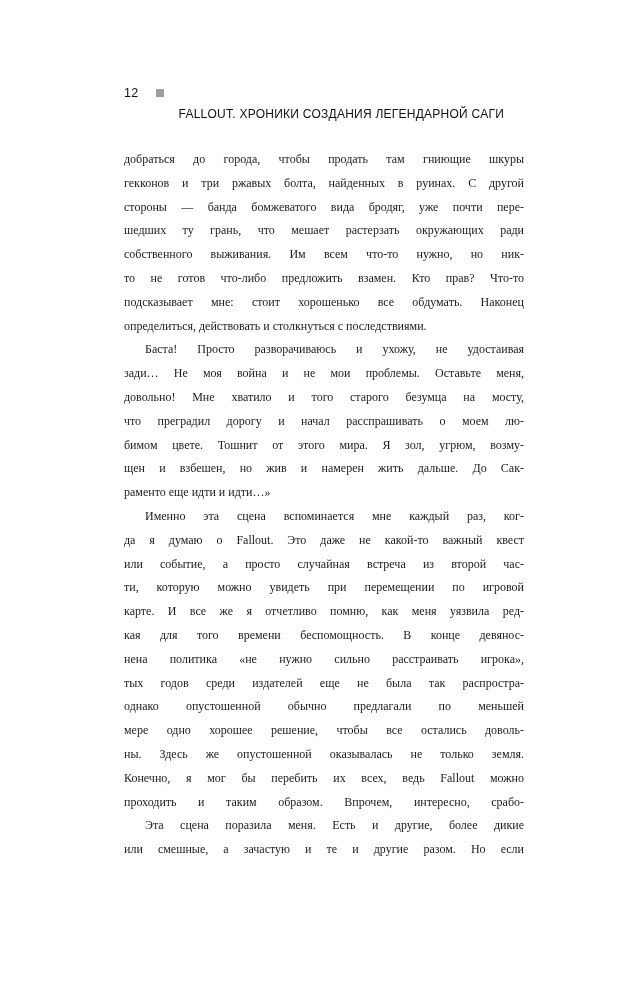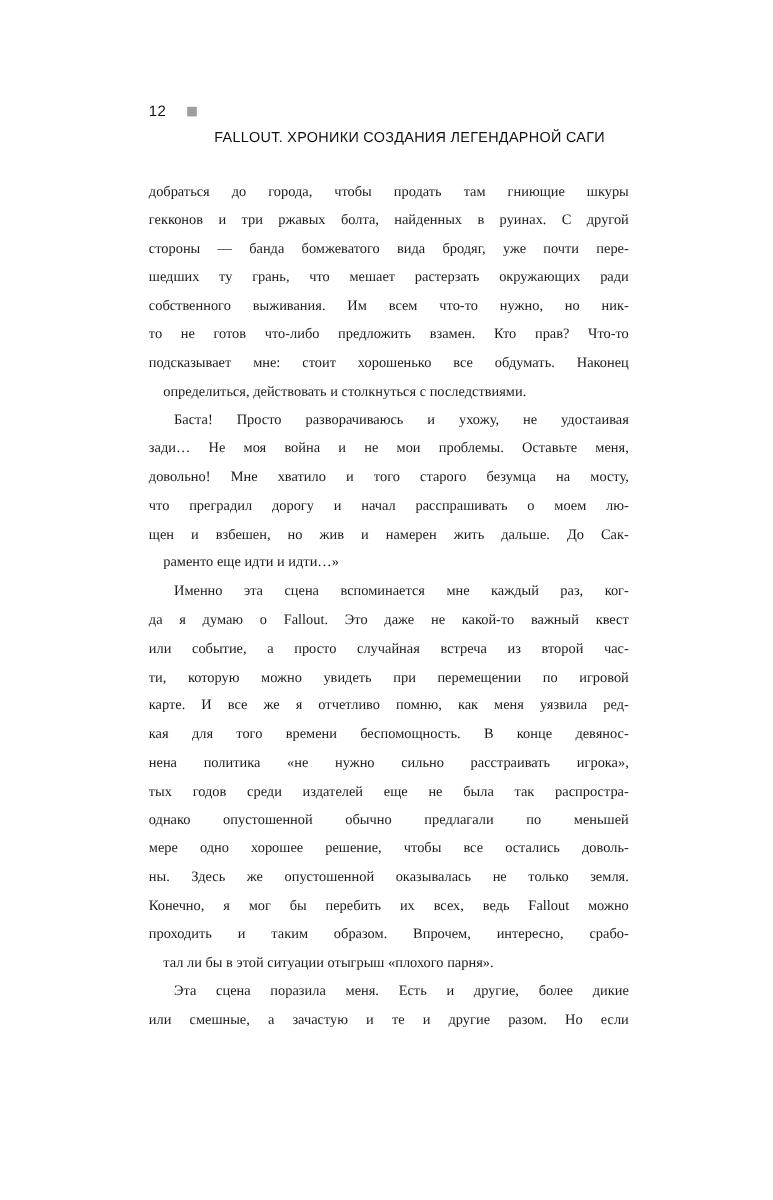--- a/index.html
+++ b/index.html
@@ -57,21 +57,20 @@
     color: var(--c-text);
   }
   .line {
     text-align: justify;
     text-align-last: justify;
     white-space: normal;
   }
   .line.noj {
     text-align: left;
     text-align-last: left;
-    margin-left: 12px;
   }
   .line.indent {
     text-indent: 21px;
   }
 </style>
 </head>
 <body>
 
 <div class="page">
   <div class="running-head">
@@ -85,32 +84,32 @@
       <div class="line">стороны — банда бомжеватого вида бродяг, уже почти пере-</div>
       <div class="line">шедших ту грань, что мешает растерзать окружающих ради</div>
       <div class="line">собственного выживания. Им всем что-то нужно, но ник-</div>
       <div class="line">то не готов что-либо предложить взамен. Кто прав? Что-то</div>
       <div class="line">подсказывает мне: стоит хорошенько все обдумать. Наконец</div>
       <div class="line noj">определиться, действовать и столкнуться с последствиями.</div>
       <div class="line indent">Баста! Просто разворачиваюсь и ухожу, не удостаивая</div>
       <div class="line">зади… Не моя война и не мои проблемы. Оставьте меня,</div>
       <div class="line">довольно! Мне хватило и того старого безумца на мосту,</div>
       <div class="line">что преградил дорогу и начал расспрашивать о моем лю-</div>
+      <div class="line">бимом цвете. Тошнит от этого мира. Я зол, угрюм, возму-</div>
       <div class="line">щен и взбешен, но жив и намерен жить дальше. До Сак-</div>
       <div class="line noj">раменто еще идти и идти…»</div>
       <div class="line indent">Именно эта сцена вспоминается мне каждый раз, ког-</div>
       <div class="line">да я думаю о Fallout. Это даже не какой-то важный квест</div>
       <div class="line">или событие, а просто случайная встреча из второй час-</div>
       <div class="line">ти, которую можно увидеть при перемещении по игровой</div>
       <div class="line">карте. И все же я отчетливо помню, как меня уязвила ред-</div>
       <div class="line">кая для того времени беспомощность. В конце девянос-</div>
       <div class="line">нена политика «не нужно сильно расстраивать игрока»,</div>
       <div class="line">тых годов среди издателей еще не была так распростра-</div>
       <div class="line">однако опустошенной обычно предлагали по меньшей</div>
       <div class="line">мере одно хорошее решение, чтобы все остались доволь-</div>
       <div class="line">ны. Здесь же опустошенной оказывалась не только земля.</div>
       <div class="line">Конечно, я мог бы перебить их всех, ведь Fallout можно</div>
       <div class="line">проходить и таким образом. Впрочем, интересно, срабо-</div>
-      <div class="line noj">тал ли бы в этой ситуации отыгрыш «плохого парня».</div>
       <div class="line indent">Эта сцена поразила меня. Есть и другие, более дикие</div>
       <div class="line">или смешные, а зачастую и те и другие разом. Но если</div>
     </div>
 </div>
 
 </body></html>

